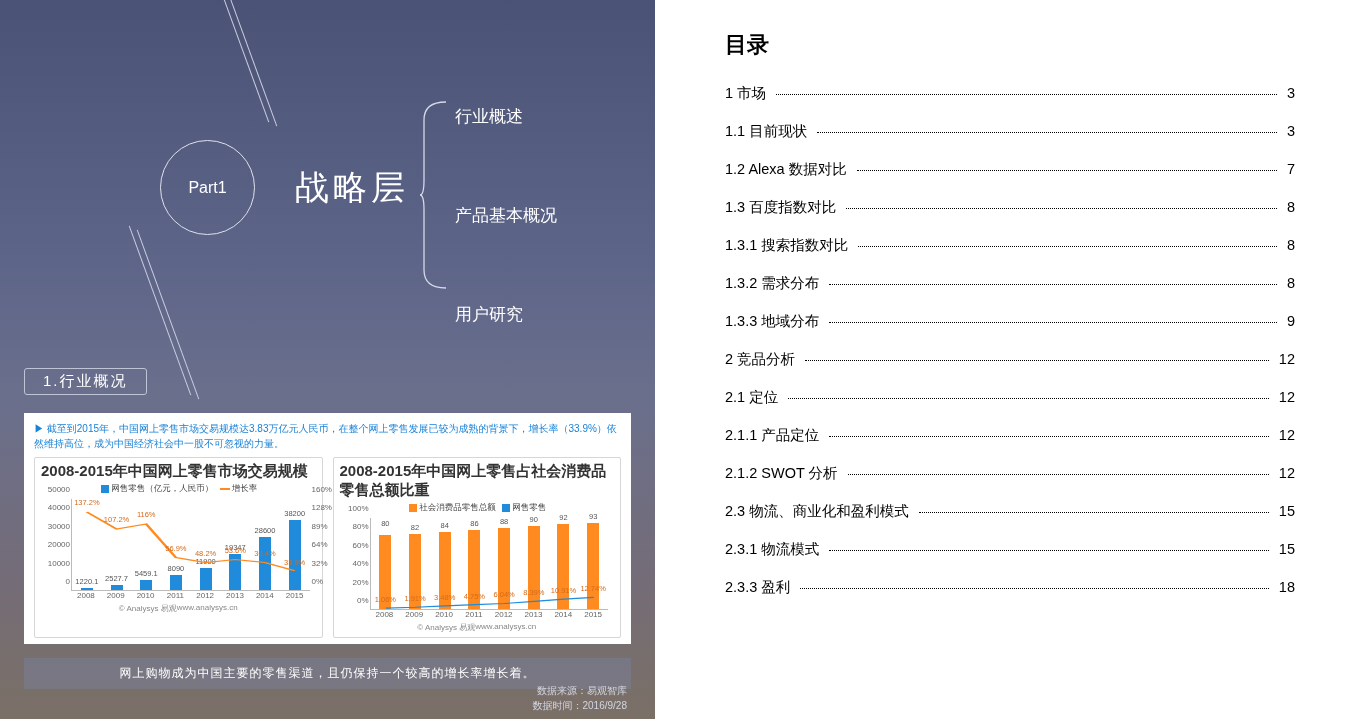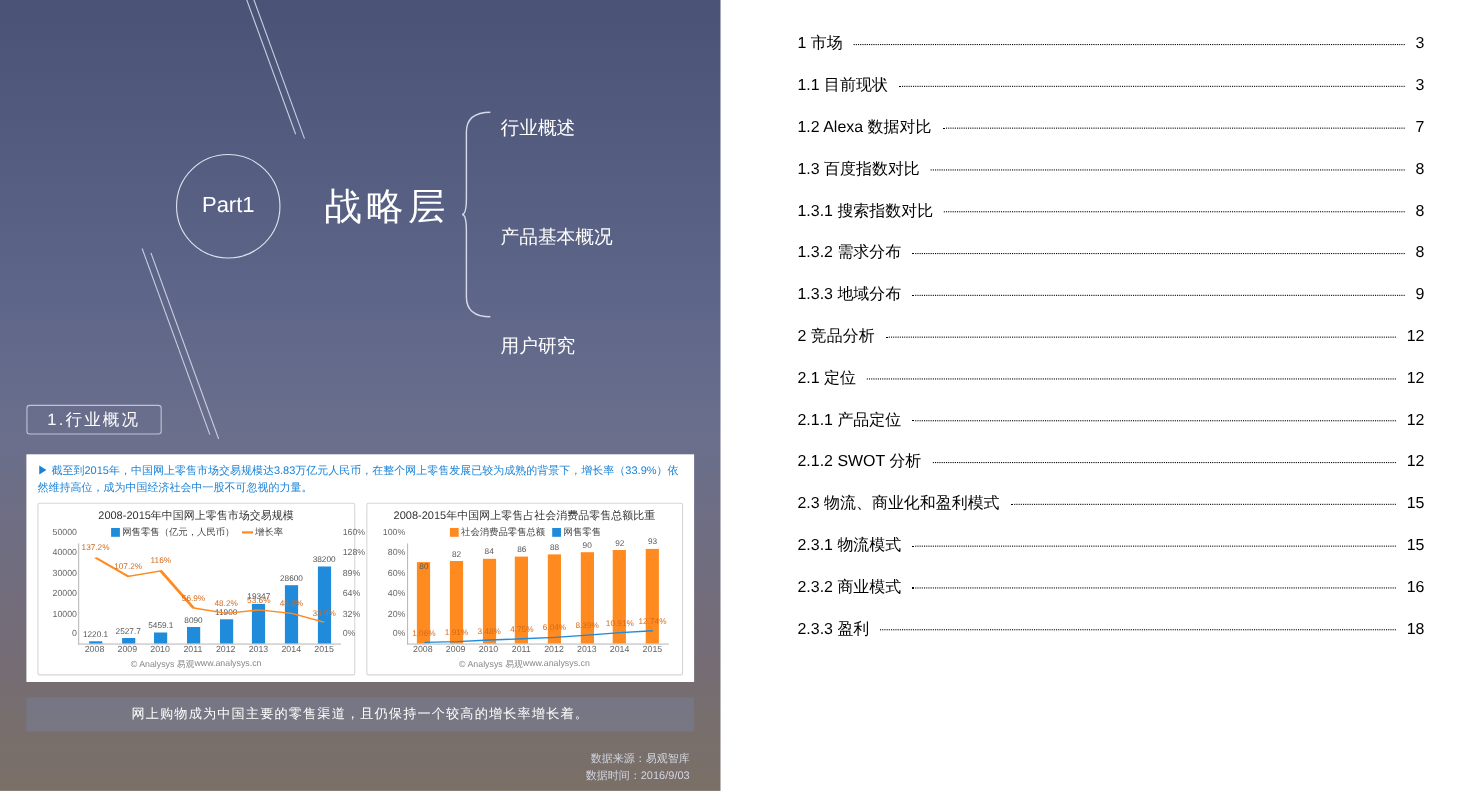--- a/index.html
+++ b/index.html
@@ -26,21 +26,21 @@
   }
   
   .top-section { position: relative; height: 350px; }
   .circle {
     position: absolute;
     left: 160px; top: 140px;
     width: 95px; height: 95px;
     border: 1.5px solid #dfe2ee;
     border-radius: 50%;
     display: flex; align-items: center; justify-content: center;
-    font-size: 20px;
+    font-size: 16px;
   }
   .main-label {
     position: absolute;
     left: 295px; top: 165px;
     font-size: 34px;
     letter-spacing: 4px;
   }
   .bracket {
     position: absolute;
     left: 420px; top: 100px;
@@ -92,21 +92,21 @@
   .charts-row { display: flex; gap: 10px; }
   .mini-chart {
     flex: 1;
     border: 1px solid #d6d6d6;
     border-radius: 2px;
     background: #fff;
     padding: 4px 6px 4px 6px;
     font-size: 9px;
     color: #444;
   }
-  .mini-title { text-align: center; font-size: 10px; color: #333; margin-bottom: 2px; font-weight: normal; }
+  .mini-title { text-align: left; font-size: 15px; color: #333; margin-bottom: 2px; font-weight: bold; }
   .mini-legend { text-align: center; font-size: 8.5px; margin-bottom: 4px; }
   .mini-legend .sq { display: inline-block; width: 8px; height: 8px; margin: 0 2px; vertical-align: middle; }
   .mini-legend .ln { display: inline-block; width: 10px; height: 2px; margin: 0 2px; vertical-align: middle; }
   .plot-area { position: relative; height: 92px; margin-left: 30px; margin-right: 6px; border-left: 1px solid #bbb; border-bottom: 1px solid #bbb; }
   .ytick { position: absolute; left: -30px; width: 28px; text-align: right; font-size: 8px; color: #666; transform: translateY(-50%); }
   .ytickR { position: absolute; right: -30px; width: 28px; text-align: left; font-size: 8px; color: #666; transform: translateY(-50%); }
   .xtick-row { display: flex; margin-left: 30px; margin-right: 6px; font-size: 8px; color: #666; align-items: flex-end; }
   .xtick-row span { flex: 1; text-align: center; }
   .bar { position: absolute; bottom: 0; width: 12px; background: #1f8bda; }
   .bar.orange { background: #ff8a1f; }
@@ -221,21 +221,21 @@
               <div class="bar-lbl" style="left: calc(93.75%); bottom: 72.288px;">38200</div>
               <svg class="line-svg" viewBox="0 0 100 100" preserveAspectRatio="none">
                 <polyline points="6.25,14.25 18.75,33 31.25,27.5 43.75,64.4375 56.25,69.875 68.75,66.5 81.25,69.8125 93.75,78.8125 " fill="none" stroke="#ff8a1f" stroke-width="1.3"></polyline>
               </svg>
               <div class="bar-lbl" style="color: rgb(212, 106, 26); left: calc(6.25%); bottom: 82.89px;">137.2%</div>
               <div class="bar-lbl" style="color: rgb(212, 106, 26); left: calc(18.75%); bottom: 65.64px; text-align: center;">107.2%</div>
               <div class="bar-lbl" style="color: rgb(212, 106, 26); left: calc(31.25%); bottom: 70.7px;">116%</div>
               <div class="bar-lbl" style="color: rgb(212, 106, 26); left: calc(43.75%); bottom: 36.7175px;">56.9%</div>
               <div class="bar-lbl" style="color: rgb(212, 106, 26); left: calc(56.25%); bottom: 31.715px;">48.2%</div>
               <div class="bar-lbl" style="color: rgb(212, 106, 26); left: calc(68.75%); bottom: 34.82px;">53.6%</div>
-              <div class="bar-lbl" style="color: rgb(212, 106, 26); left: calc(81.25%); bottom: 31.7725px;">48.3%</div>
+              <div class="bar-lbl" style="color: rgb(212, 106, 26); left: calc(81.25%); bottom: 31.7725px;">30.4%</div>
               <div class="bar-lbl" style="color: rgb(212, 106, 26); left: calc(93.75%); bottom: 23.4925px;">33.9%</div>
             </div>
           <div class="xtick-row" id="xt1">
               <span>2008</span>
               <span>2009</span>
               <span>2010</span>
               <span>2011</span>
               <span>2012</span>
               <span>2013</span>
               <span>2014</span>
@@ -254,21 +254,21 @@
             &nbsp;<span class="sq" style="background:#1f8bda"></span><span>网售零售</span>
           </div>
           <div class="plot-area" id="plot2">
               <div class="ytick" style="bottom: 0px;">0%</div>
               <div class="ytick" style="bottom: 18.4px;">20%</div>
               <div class="ytick" style="bottom: 36.8px;">40%</div>
               <div class="ytick" style="bottom: 55.2px;">60%</div>
               <div class="ytick" style="bottom: 73.6px;">80%</div>
               <div class="ytick" style="bottom: 92px;">100%</div>
               <div class="bar orange" style="left: calc(6.25% - 6px); height: 73.6px;"></div>
-              <div class="bar-lbl" style="left: calc(6.25%); bottom: 66px;">80</div>
+              <div class="bar-lbl" style="left: calc(6.25%); bottom: 81px;">80</div>
               <div class="bar orange" style="left: calc(18.75% - 6px); height: 75.44px;"></div>
               <div class="bar-lbl" style="left: calc(18.75%); bottom: 77.44px;">82</div>
               <div class="bar orange" style="left: calc(31.25% - 6px); height: 77.28px;"></div>
               <div class="bar-lbl" style="left: calc(31.25%); bottom: 79.28px;">84</div>
               <div class="bar orange" style="left: calc(43.75% - 6px); height: 79.12px;"></div>
               <div class="bar-lbl" style="left: calc(43.75%); bottom: 81.12px;">86</div>
               <div class="bar orange" style="left: calc(56.25% - 6px); height: 80.96px;"></div>
               <div class="bar-lbl" style="left: calc(56.25%); bottom: 82.96px;">88</div>
               <div class="bar orange" style="left: calc(68.75% - 6px); height: 82.8px;"></div>
               <div class="bar-lbl" style="left: calc(68.75%); bottom: 84.8px;">90</div>
@@ -304,25 +304,26 @@
           </div>
         </div>
       </div>
     </div>
 
     <div class="caption">网上购物成为中国主要的零售渠道，且仍保持一个较高的增长率增长着。</div>
   </div>
 
   <div class="source-corner">
     <div>数据来源：易观智库</div>
-    <div><span>数据时间：</span><span>2016/9/03</span></div>
+    <div><span>数据时间：</span><span>2016/9/28</span></div>
   </div>
 </div>
 
 <div class="right-panel">
+  <div class="toc-title">目录</div>
   <div id="toc-list">
       <div class="toc-row">
         <span class="toc-label">1  市场</span>
         <span class="toc-dots"></span>
         <span class="toc-page">3</span>
       </div>
       <div class="toc-row">
         <span class="toc-label">1.1  目前现状</span>
         <span class="toc-dots"></span>
         <span class="toc-page">3</span>
@@ -376,23 +377,18 @@
         <span class="toc-label">2.3  物流、商业化和盈利模式</span>
         <span class="toc-dots"></span>
         <span class="toc-page">15</span>
       </div>
       <div class="toc-row">
         <span class="toc-label">2.3.1  物流模式</span>
         <span class="toc-dots"></span>
         <span class="toc-page">15</span>
       </div>
       <div class="toc-row">
-        <span class="toc-label">2.3.2  商业模式</span>
-        <span class="toc-dots"></span>
-        <span class="toc-page">16</span>
-      </div>
-      <div class="toc-row">
         <span class="toc-label">2.3.3  盈利</span>
         <span class="toc-dots"></span>
         <span class="toc-page">18</span>
       </div>
     </div>
 </div>
 
 </body></html>

